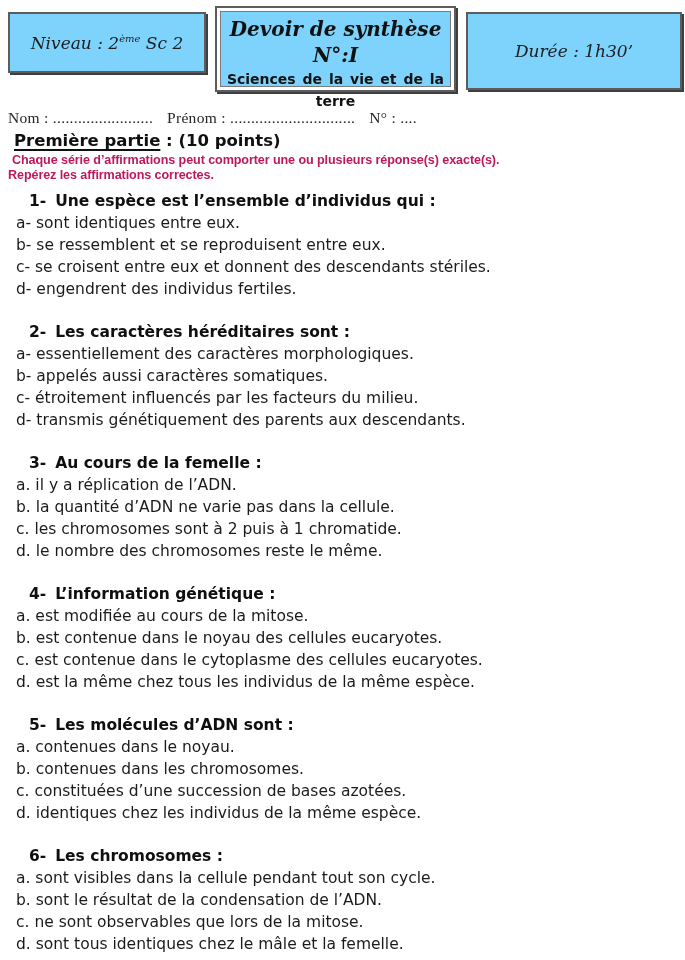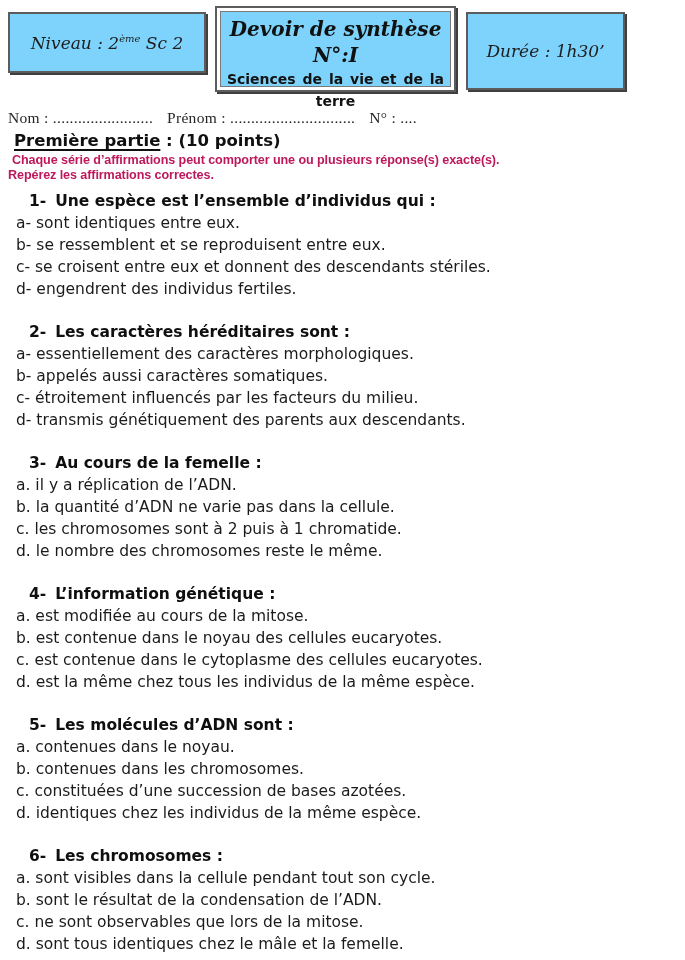--- a/index.html
+++ b/index.html
@@ -31,21 +31,21 @@
     box-shadow: 2px 2px 0 #3f3f3f;
     display: flex; align-items: center; justify-content: center;
   }
   .box-title {
     width: 241px; height: 86px; margin-left: 9px; margin-top: -4px;
     box-shadow: inset 0 0 0 3px #ffffff, inset 0 0 0 4px #7a7a7a, 2px 2px 0 #3f3f3f;
     text-align: center;
     padding-top: 8px;
   }
   .box-duree {
-    width: 159px; height: 78px; margin-left: 10px; margin-top: 2px;
+    width: 216px; height: 78px; margin-left: 10px; margin-top: 2px;
     box-shadow: 2px 2px 0 #3f3f3f;
     display: flex; align-items: center; justify-content: center;
   }
   .serif-it {
     font-family: "DejaVu Serif", serif;
     font-style: italic;
     font-size: 17px;
     color: #1d1d1d;
   }
   .serif-it sup { font-size: 10px; }

